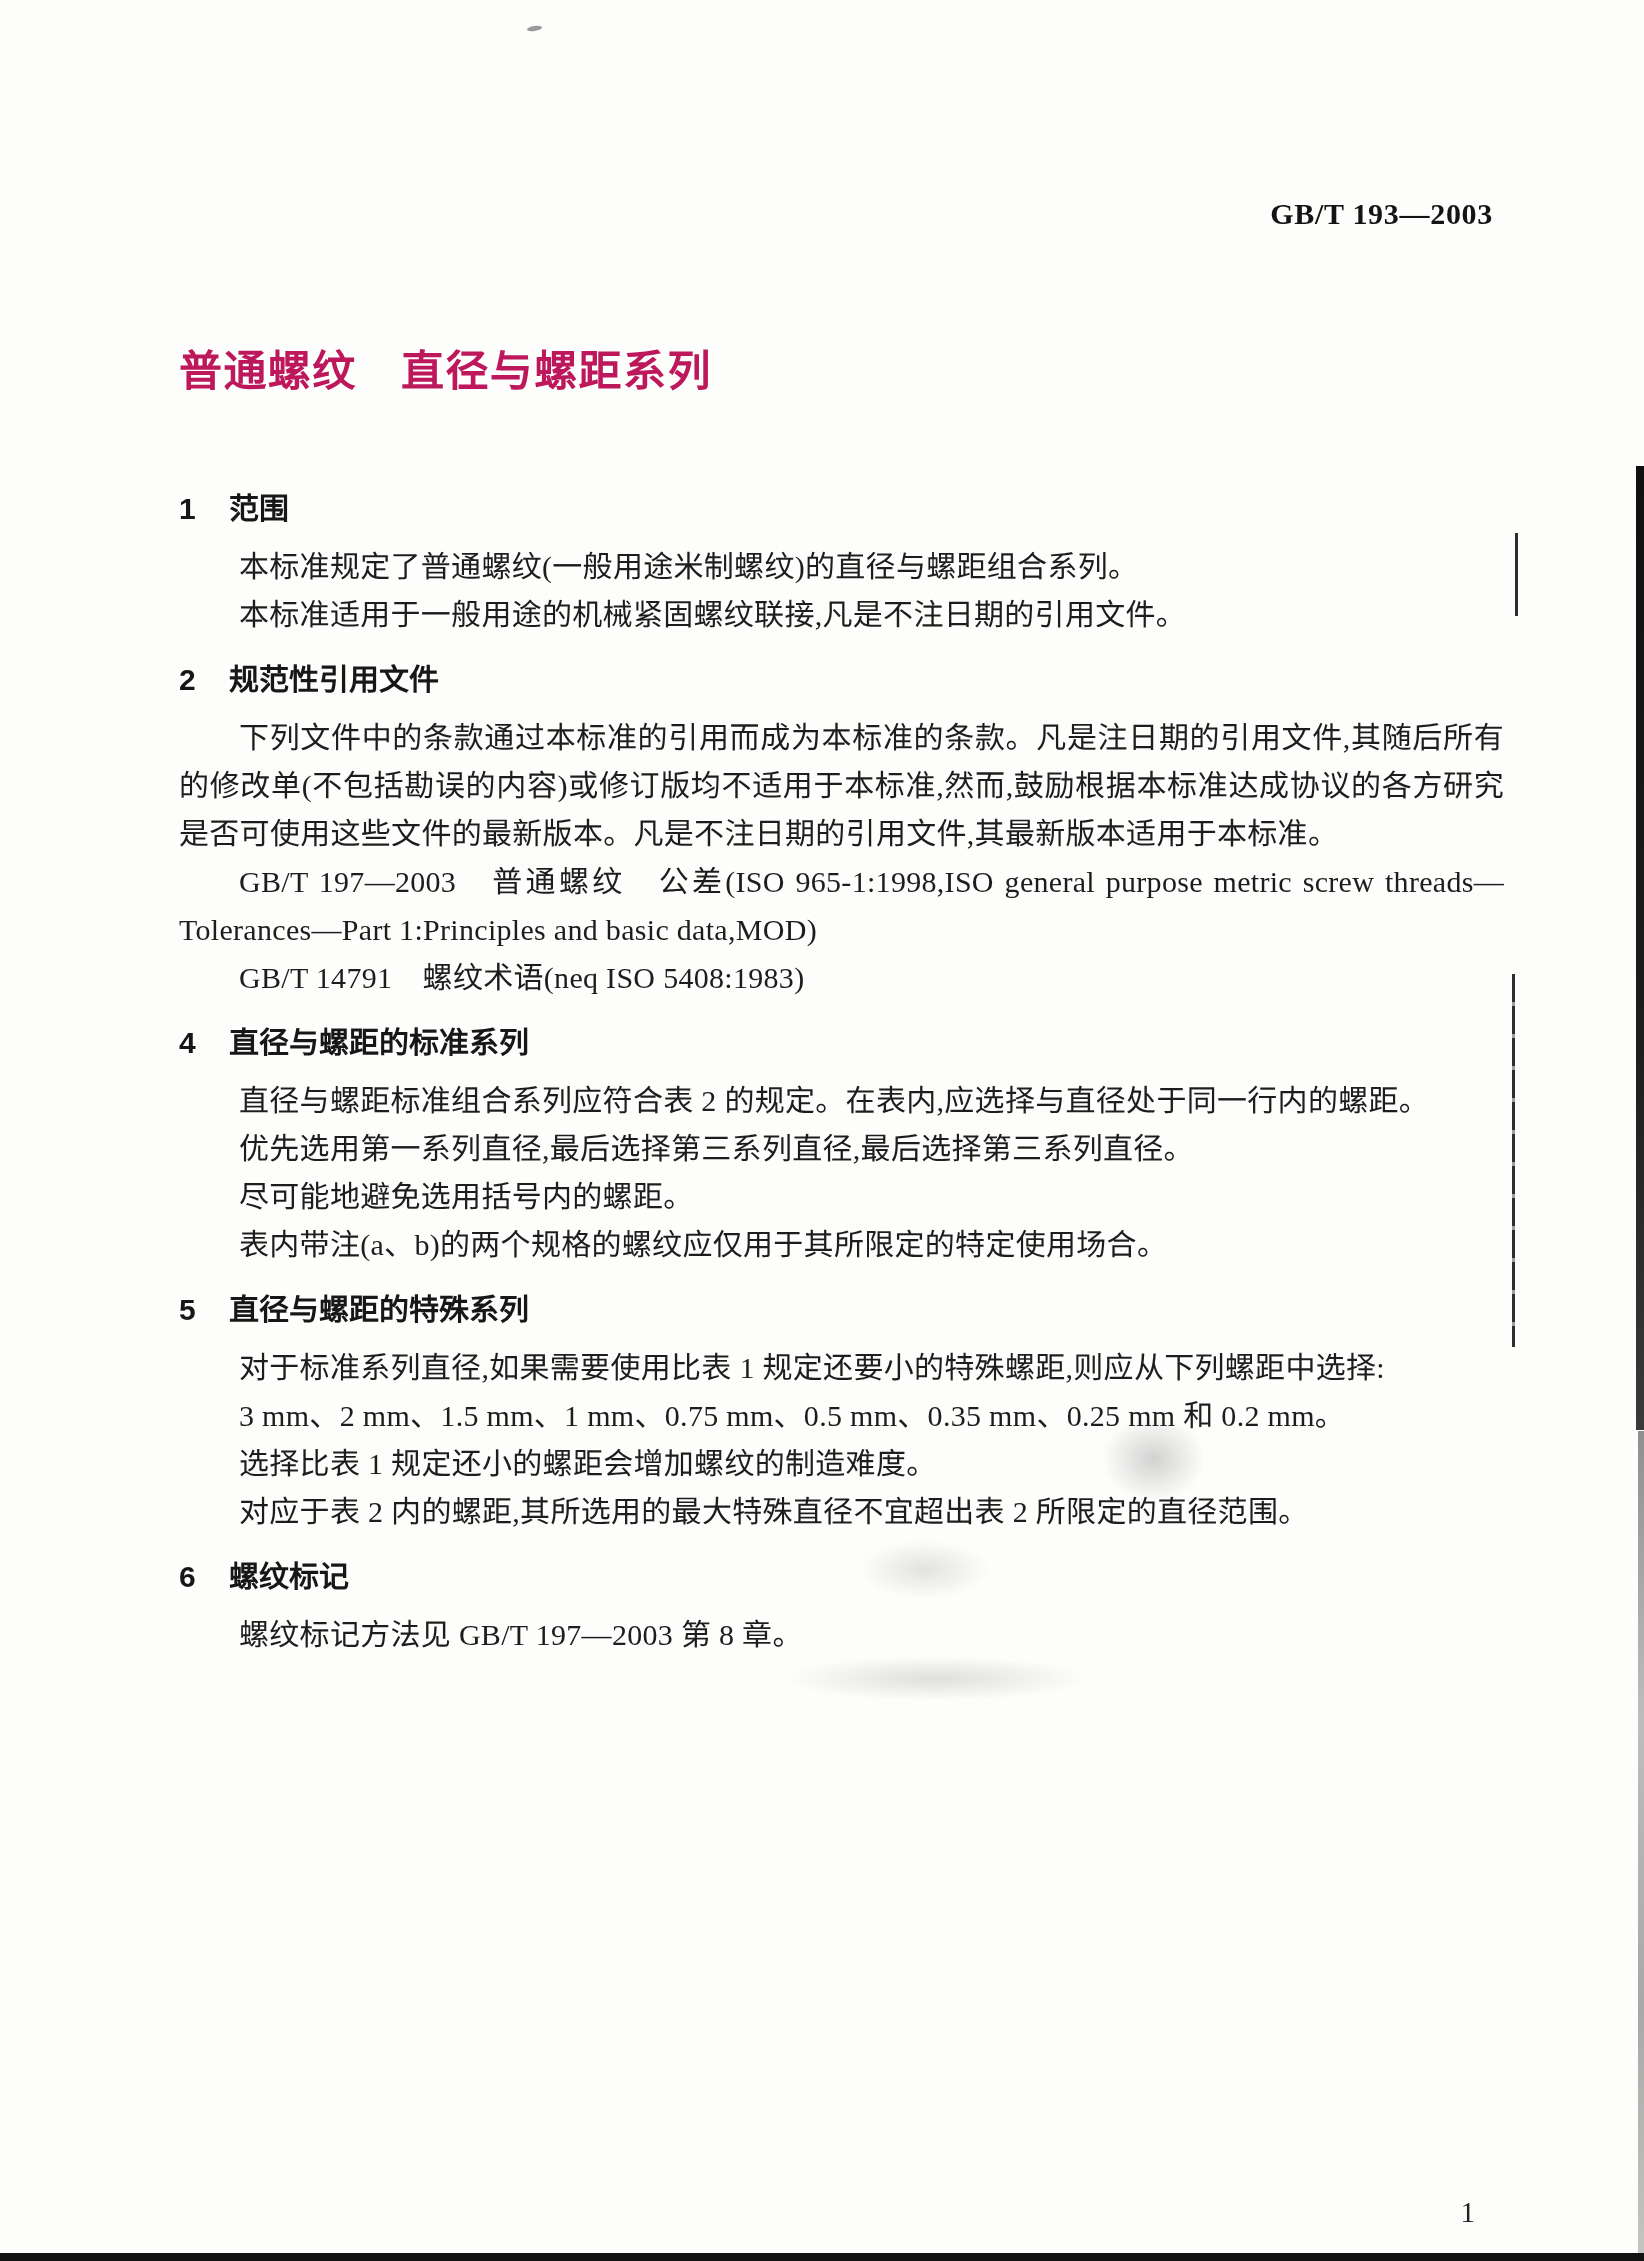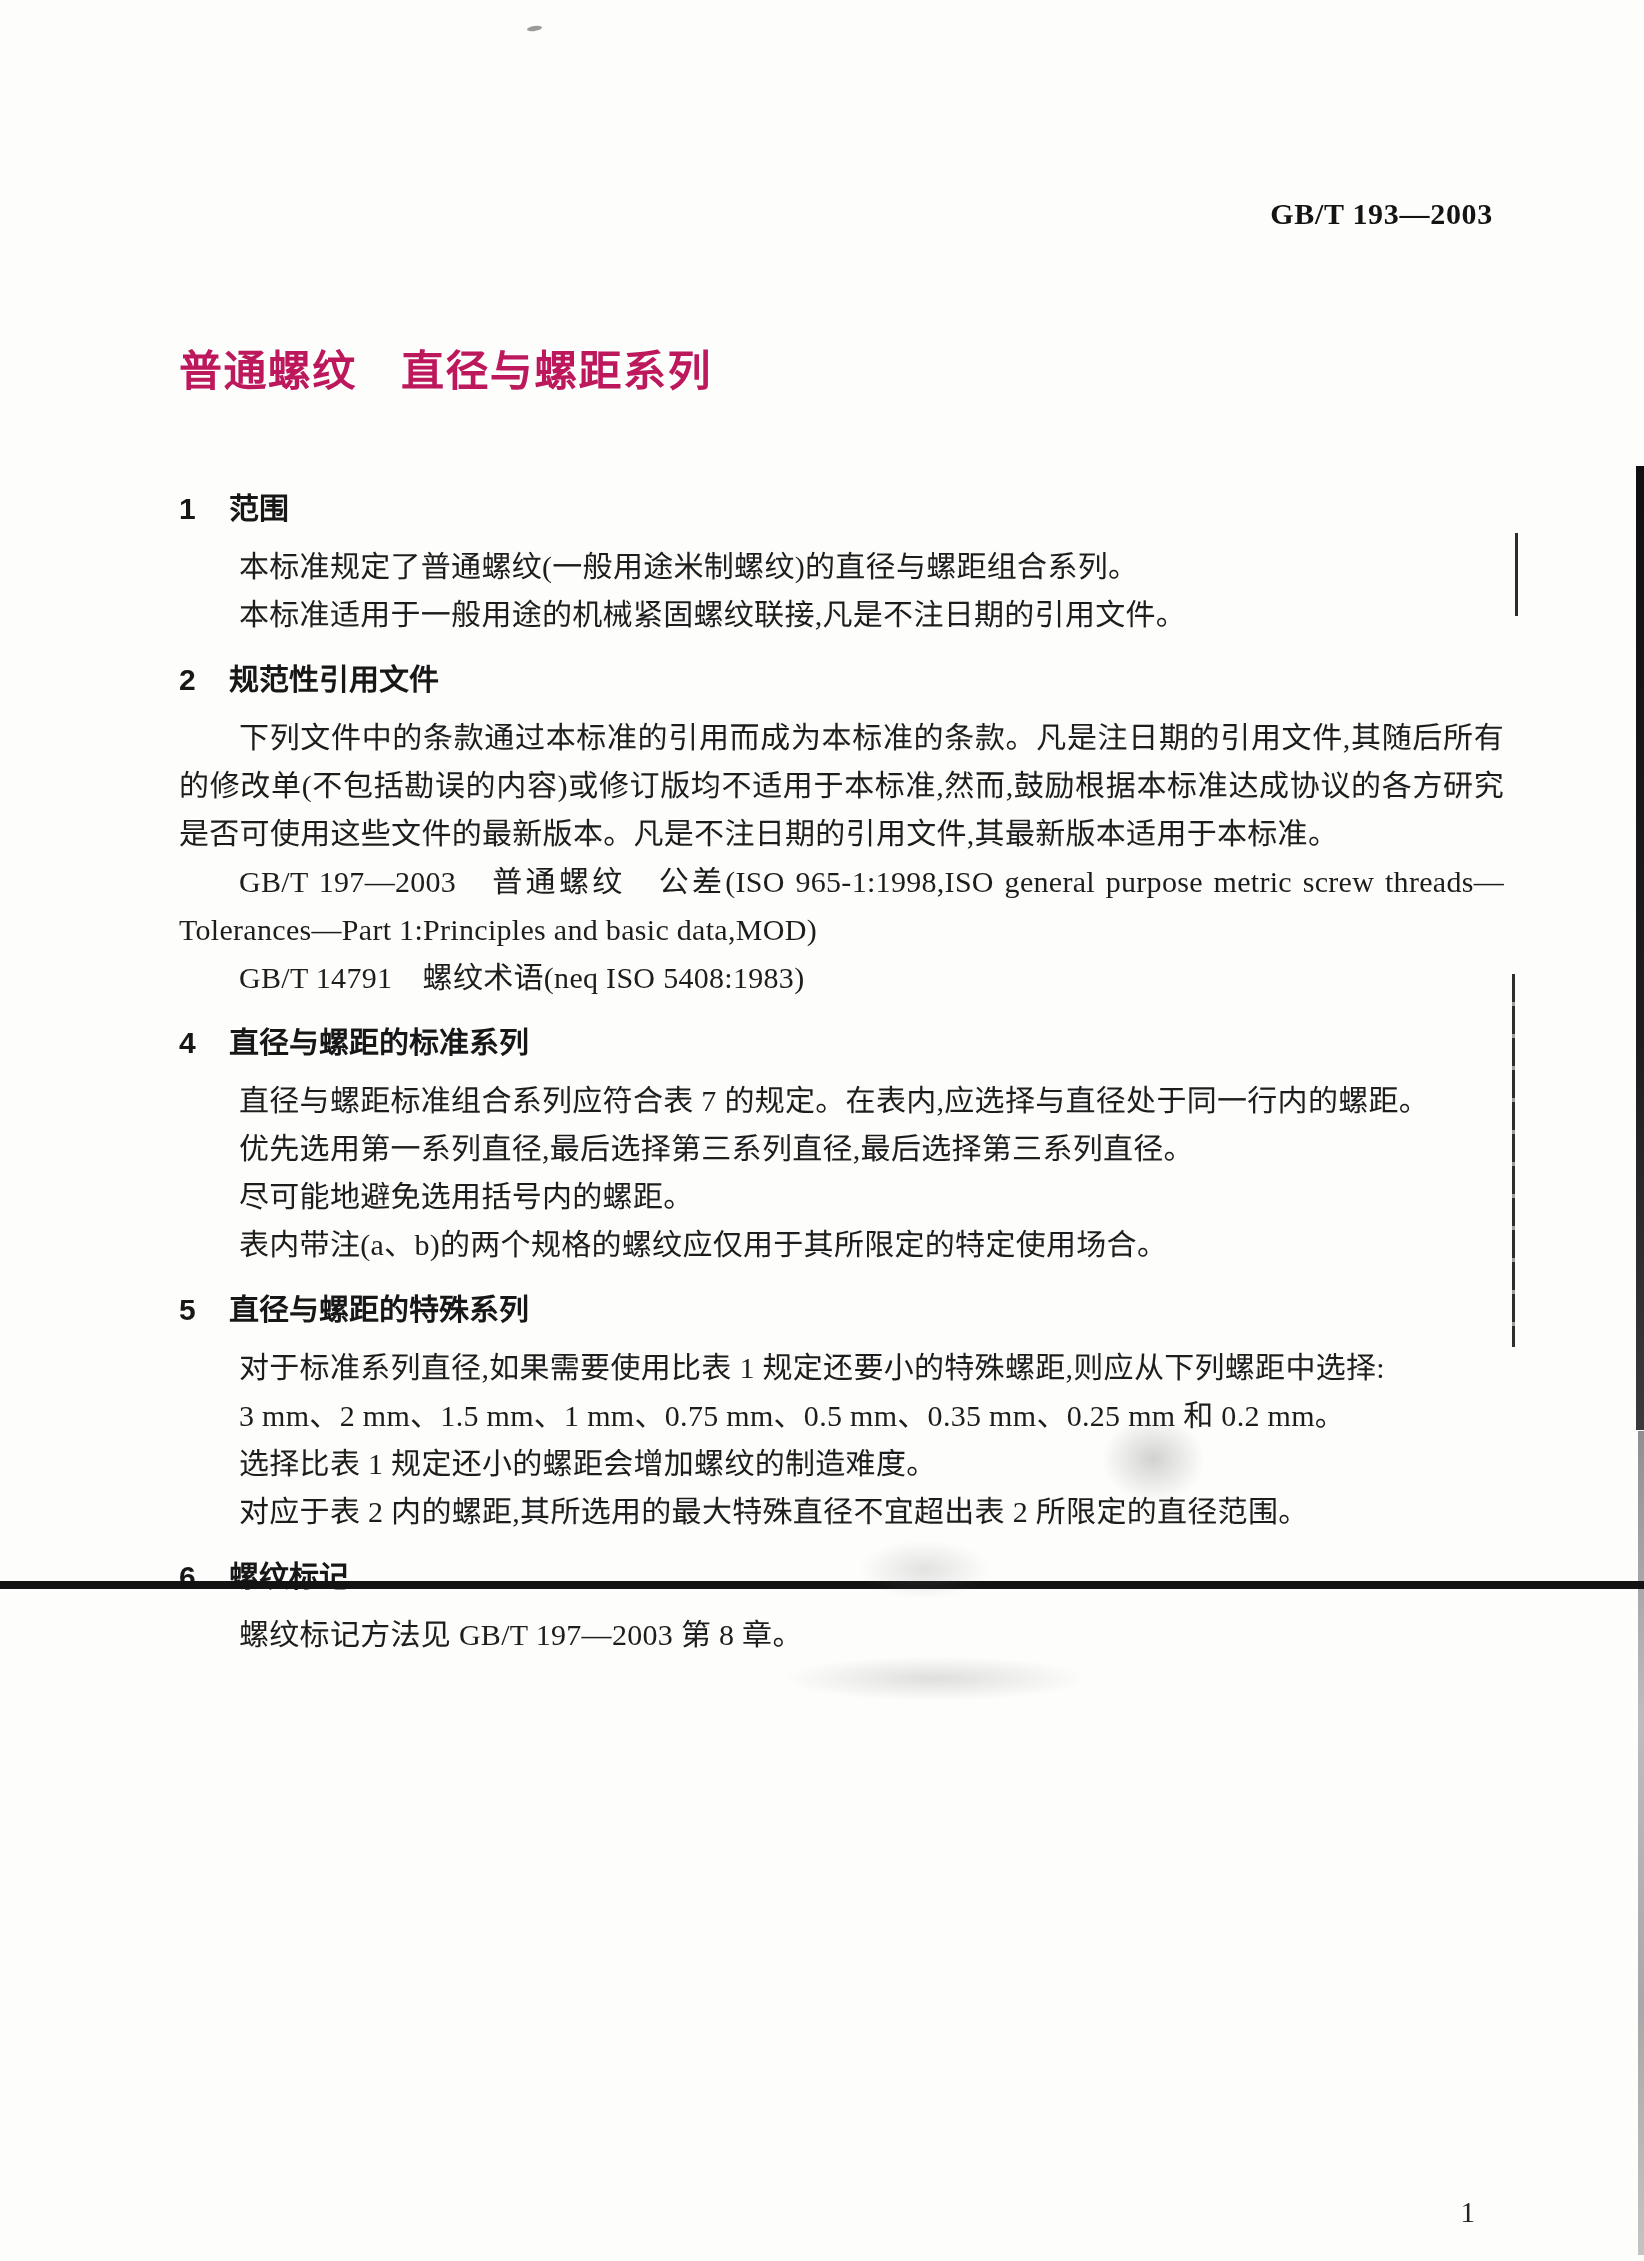--- a/index.html
+++ b/index.html
@@ -1,19 +1,19 @@
 <!DOCTYPE html>
 <html lang="zh-CN" style="font-size:11px"><head>
 <meta charset="utf-8">
 <style>
   html,body{margin:0;padding:0;background:#fdfdfc;}
   body{width:1645px;height:2261px;position:relative;overflow:hidden;
        font-family:"Liberation Serif","DejaVu Serif",serif;color:#1b1b1b;
        -webkit-font-smoothing:antialiased;}
-  .page{position:relative;width:1645px;height:1589px;box-sizing:border-box;
+  .page{position:relative;width:1645px;height:2261px;box-sizing:border-box;
         padding:347px 141px 0 179px;}
   
   .std-code{position:absolute;top:197px;right:152px;font-size:30px;font-weight:bold;
             letter-spacing:0.7px;color:#141414;
             font-family:"Liberation Serif","DejaVu Serif",serif;}
   
   .doc-title{text-align:left;font-size:43px;font-weight:bold;line-height:48px;
              font-family:"Liberation Sans","DejaVu Sans",sans-serif;color:#be185d;
              letter-spacing:1.4px;}
   
@@ -69,21 +69,21 @@
     <p class="para">下列文件中的条款通过本标准的引用而成为本标准的条款。凡是注日期的引用文件,其随后所有的修改单(不包括勘误的内容)或修订版均不适用于本标准,然而,鼓励根据本标准达成协议的各方研究是否可使用这些文件的最新版本。凡是不注日期的引用文件,其最新版本适用于本标准。</p>
     <p class="para">GB/T 197—2003　普通螺纹　公差(ISO 965-1:1998,ISO general purpose metric screw threads—Tolerances—Part 1:Principles and basic data,MOD)</p>
     <p class="para">GB/T 14791　螺纹术语(neq ISO 5408:1983)</p>
   </div>
 
 
   <div class="section">
     <div class="sec-heading">
       <span class="sec-num">4</span><span class="sec-label">直径与螺距的标准系列</span>
     </div>
-    <p class="para">直径与螺距标准组合系列应符合表 7 的规定。在表内,应选择与直径处于同一行内的螺距。</p>
+    <p class="para">直径与螺距标准组合系列应符合表 2 的规定。在表内,应选择与直径处于同一行内的螺距。</p>
     <p class="para">优先选用第一系列直径,最后选择第三系列直径,最后选择第三系列直径。</p>
     <p class="para">尽可能地避免选用括号内的螺距。</p>
     <p class="para">表内带注(a、b)的两个规格的螺纹应仅用于其所限定的特定使用场合。</p>
   </div>
 
   <div class="section">
     <div class="sec-heading">
       <span class="sec-num">5</span><span class="sec-label">直径与螺距的特殊系列</span>
     </div>
     <p class="para">对于标准系列直径,如果需要使用比表 1 规定还要小的特殊螺距,则应从下列螺距中选择:</p>

